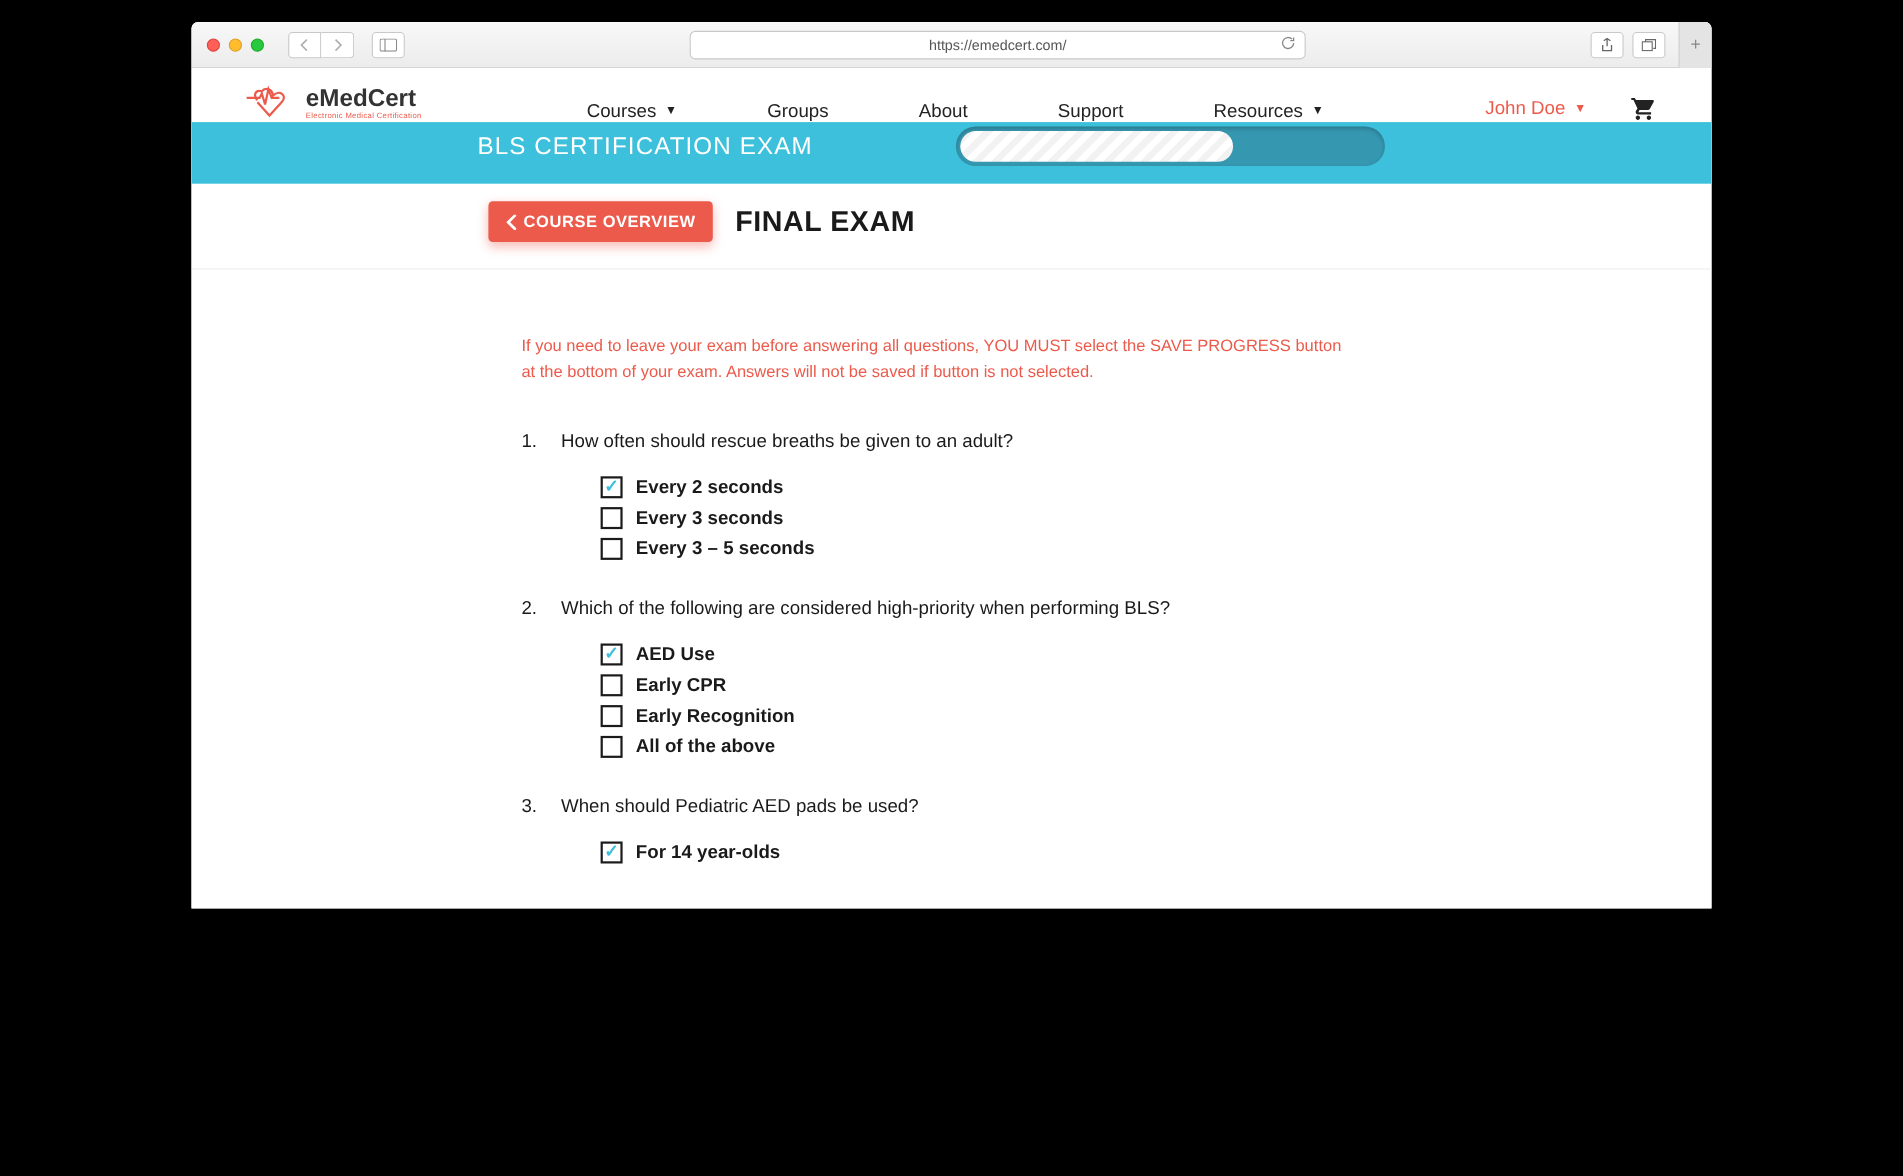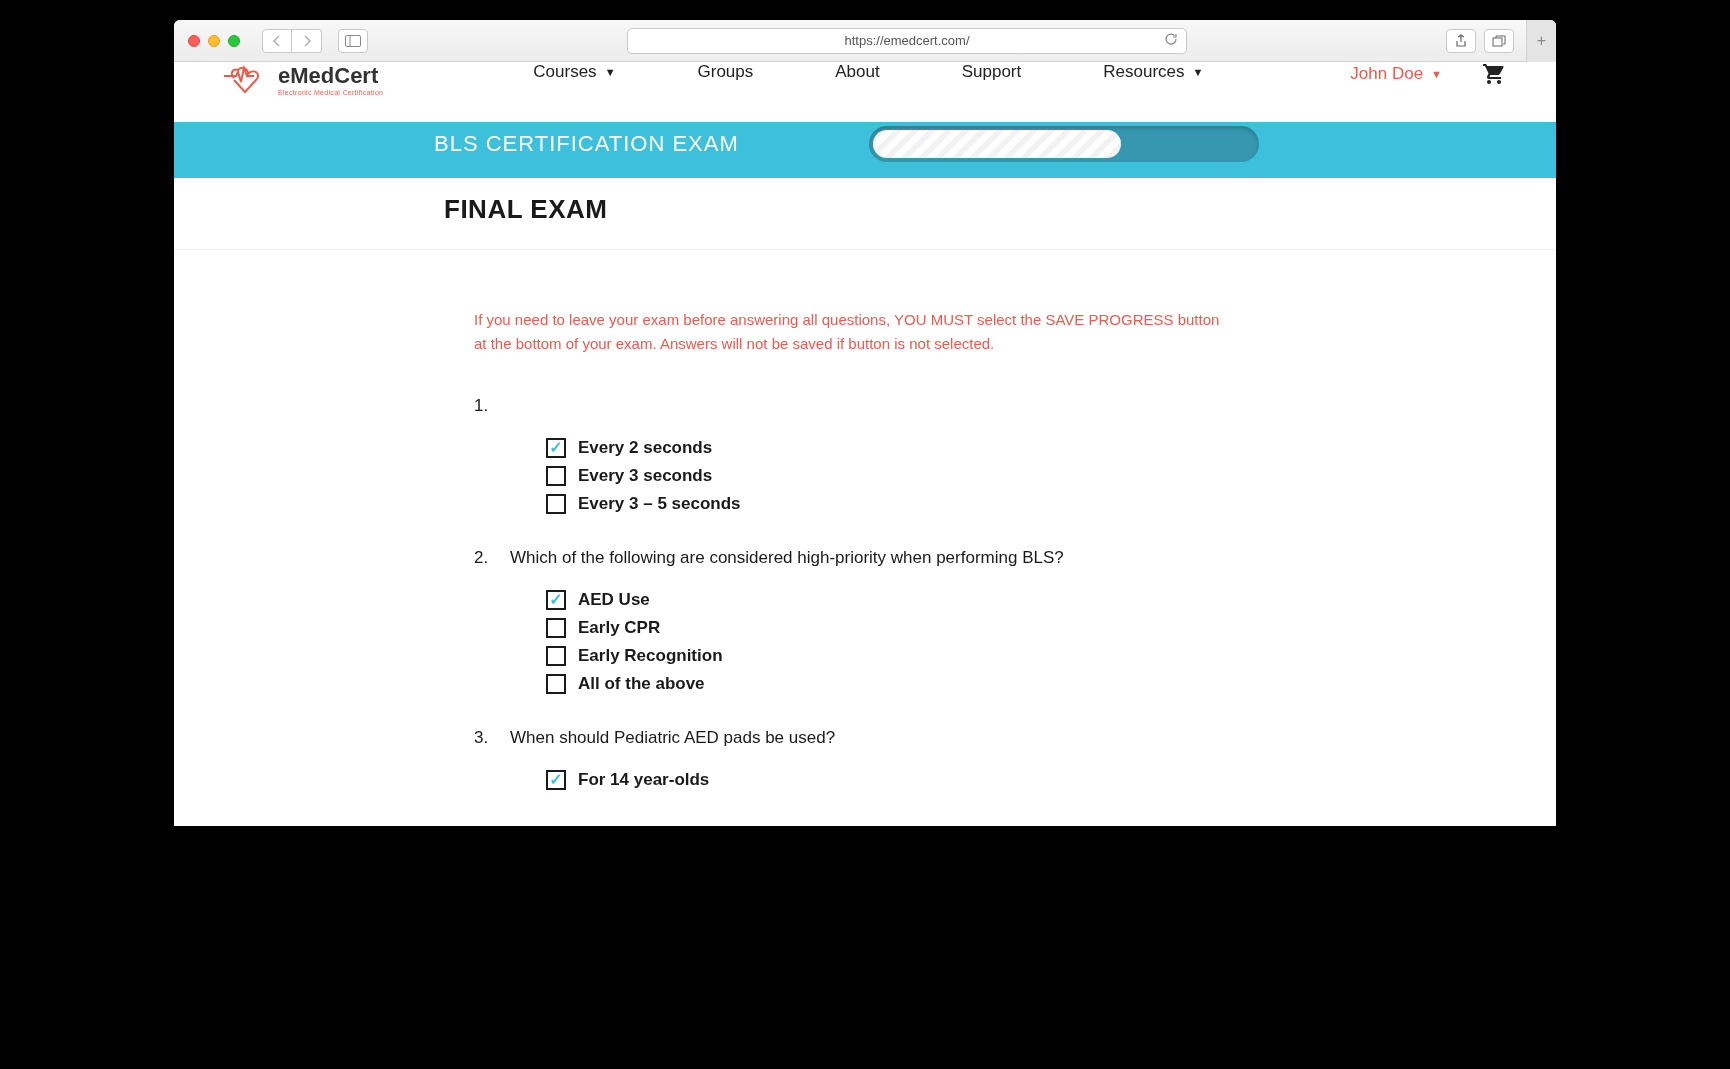--- a/index.html
+++ b/index.html
@@ -98,23 +98,23 @@
       background: #e4e4e4;
     }
     
     .page {
       flex: 1;
       background: #fff;
       overflow: hidden;
       position: relative;
     }
     .site-header {
-      height: 60px;
-      display: flex;
-      align-items: flex-start;
+      height: 49px;
+      display: flex;
+      align-items: flex-end;
       padding: 0 50px 0 50px;
     }
     .logo {
       display: flex;
       align-items: center;
       gap: 4px;
     }
     .logo-mark { width: 50px; height: 36px; }
     .logo-text { display: flex; flex-direction: column; line-height: 1; }
     .logo-main { font-size: 22px; font-weight: 600; color: #333; }
@@ -351,29 +351,36 @@
     </div>
 
     <div class="exam-banner">
       <div class="exam-title">BLS CERTIFICATION EXAM</div>
       <div class="progress-wrap">
         <div class="progress-fill"></div>
       </div>
     </div>
 
     <div class="sub-header">
+      <button class="course-overview-btn">
+        <svg width="10" height="14" viewBox="0 0 10 14">
+            <path d="M8 1 L2 7 L8 13" stroke="#fff" stroke-width="2.5" fill="none" stroke-linecap="round"></path>
+          </svg>
+        <span>COURSE OVERVIEW</span>
+      </button>
       <div class="final-exam-label">FINAL EXAM</div>
     </div>
 
     <div class="exam-body">
       <div class="warning-text">If you need to leave your exam before answering all questions, YOU MUST select the SAVE PROGRESS button at the bottom of your exam. Answers will not be saved if button is not selected.</div>
       <div id="questions-container">
           <div class="question">
             <div class="q-header">
               <div class="q-number">1.</div>
+              <div>How often should rescue breaths be given to an adult?</div>
             </div>
             <div class="options">
               <div class="option">
                 <div class="checkbox checked"></div>
                 <div class="option-label">Every 2 seconds</div>
               </div>
               <div class="option">
                 <div class="checkbox"></div>
                 <div class="option-label">Every 3 seconds</div>
               </div>

